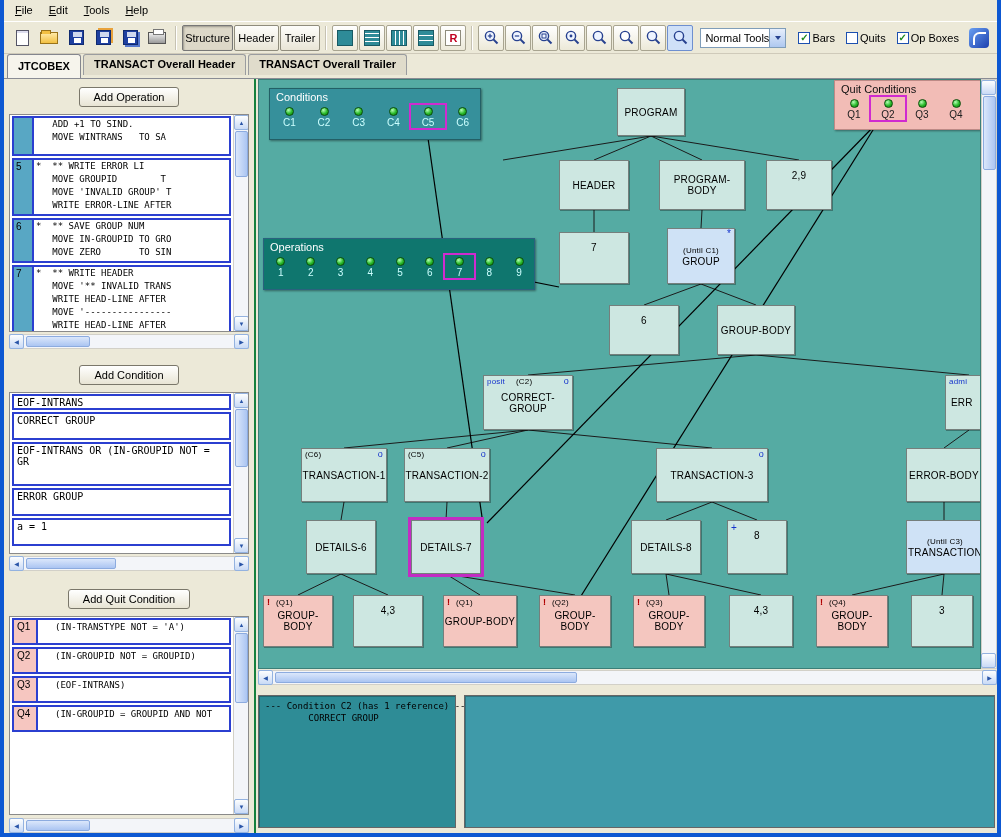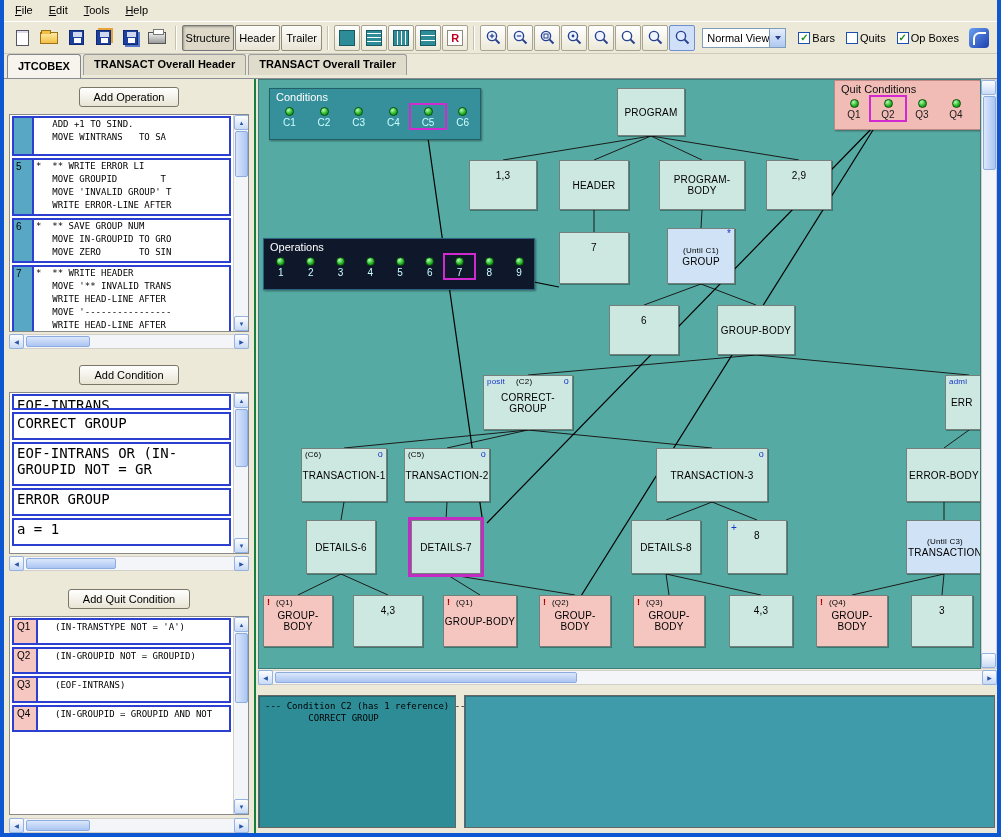--- a/index.html
+++ b/index.html
@@ -70,21 +70,21 @@
   .sec-quit{flex:1;padding-top:12px}
   .add-btn{margin:2px auto 7px;padding:3px 14px;font-size:11px;font-family:"Liberation Sans",sans-serif;background:linear-gradient(#ffffff,#e8e4d4);border:1px solid #7a776a;border-radius:3px}
   .listbox{margin:0 5px;background:#fff;border:1px solid #8a8a8a;position:relative;overflow:hidden}
   .oplist{height:218px}
   .condlist{height:162px}
   .quitlist{flex:1;margin-bottom:1px}
   .list-inner{position:absolute;left:0;top:0;right:15px;bottom:0;overflow:hidden;padding:1px}
   .op-item{display:flex;border:2px solid #2b3fd0;margin:0 1px 2px;background:#fff}
   .op-num{width:20px;flex:0 0 20px;background:#58a7c4;border-right:2px solid #2b3fd0;font-size:10px;padding:1px 2px}
   .op-code{flex:1;font-family:"DejaVu Sans Mono",monospace;font-size:9px;line-height:13px;white-space:pre;overflow:hidden;padding:0 2px}
-  .cond-item{border:2px solid #2b3fd0;margin:0 1px 2px;background:#fff;height:28px;padding:1px 3px;font-family:"DejaVu Sans Mono",monospace;font-size:14px;overflow:hidden}
+  .cond-item{border:2px solid #2b3fd0;margin:0 1px 2px;background:#fff;height:28px;padding:1px 3px;font-family:"DejaVu Sans Mono",monospace;font-size:10px;overflow:hidden}
   .cond-item.part{height:16px}
   .cond-item.tall{height:44px}
   .quit-item{display:flex;border:2px solid #2b3fd0;margin:0 1px 2px;background:#fff;height:27px;overflow:hidden}
   .quit-id{width:24px;flex:0 0 24px;background:#f6c6c0;border-right:2px solid #2b3fd0;font-size:10px;padding:1px 3px}
   .quit-text{flex:1;font-family:"DejaVu Sans Mono",monospace;font-size:9px;padding:2px 17px;white-space:pre;overflow:hidden}
   
   .vsb{position:absolute;top:0;right:0;bottom:0;width:15px;background:#f3f5f9;border-left:1px solid #d2d0c8}
   .sarr{position:absolute;width:15px;height:15px;background:linear-gradient(#fdfefe,#c9daf6);border:1px solid #93b2e0;border-radius:2px;display:flex;align-items:center;justify-content:center;color:#2a55a8;font-size:6px}
   .vsb .up{top:0;left:0}.vsb .up::after{content:"▲"}
   .vsb .dn{bottom:0;left:0}.vsb .dn::after{content:"▼"}
@@ -118,21 +118,21 @@
   .nprefix{position:absolute;top:1px;left:3px;font-size:8px;color:#1433cc}
   .ntagc{font-size:8px;color:#000}
   .ncirc{position:absolute;top:0;right:3px;font-size:9px;color:#1433cc}
   .nstar{position:absolute;top:-1px;right:3px;font-size:10px;color:#1433cc}
   .nplus{position:absolute;top:1px;left:3px;font-size:10px;color:#1433cc}
   .nbang{position:absolute;top:1px;left:3px;font-size:9px;font-weight:bold;color:#b00000}
   .ntagq{position:absolute;top:2px;left:12px;font-size:8px;color:#000}
   
   .cpanel{position:absolute;z-index:2;box-shadow:1px 1px 2px rgba(0,0,0,.4)}
   .cpanel.condp{background:#36909b;border:1px solid #235f66}
-  .cpanel.opsp{background:#0f172a;border:1px solid #2a617e}
+  .cpanel.opsp{background:#0f766e;border:1px solid #2a617e}
   .cpanel.quitp{background:#f2bcb6;border:1px solid #bd8a86}
   .cpanel-title{font-size:11px;color:#fff;padding:2px 0 0 6px;height:16px}
   .quitp .cpanel-title{color:#101010}
   .cpanel-row{display:flex;padding-left:2px}
   .citem{display:flex;flex-direction:column;align-items:center;gap:1px;padding-top:2px}
   .citem.sel{outline:2px solid #d02ad0}
   .dot{width:9px;height:9px;border-radius:50%;background:radial-gradient(circle at 35% 30%,#b4ffb4,#28b828 55%,#0f7a0f);border:1px solid #0a4f0a}
   .clabel{font-size:10px;color:#ccffff}
   .quitp .clabel{color:#202020}
 </style>
@@ -236,21 +236,21 @@
           <line x1="10.4" y1="10.4" x2="14.5" y2="14.5" stroke="#27418f" stroke-width="2"></line>
         </svg>
       </button>
     <button class="tbtn raised zsel">
         <svg width="17" height="17">
           <circle cx="7" cy="7" r="4.6" fill="#dce9ff" stroke="#27418f" stroke-width="1.4"></circle>
           <line x1="10.4" y1="10.4" x2="14.5" y2="14.5" stroke="#27418f" stroke-width="2"></line>
         </svg>
       </button>
     <div class="combo">
-      <span class="combo-text">Normal View</span>
+      <span class="combo-text">Normal Tools</span>
       <span class="combo-btn"></span>
     </div>
     <label class="check">
       <span class="cbox checked"></span>
       <span>Bars</span>
     </label>
     <label class="check">
       <span class="cbox"></span>
       <span>Quits</span>
     </label>
@@ -414,23 +414,20 @@
               <line x1="167" y1="44" x2="224" y2="444"></line>
               <line x1="214" y1="190" x2="300" y2="207"></line>
               <line x1="619" y1="42" x2="322" y2="516"></line>
               <line x1="619" y1="42" x2="228" y2="443"></line>
             </g>
           </svg>
 
           <div class="node" style="left:358px;top:8px;width:68px;height:48px">
               <span class="nlabel">PROGRAM</span>
             </div>
-          <div class="node num" style="left:210px;top:80px;width:68px;height:50px">
-              <span class="nlabel">1,3</span>
-            </div>
           <div class="node" style="left:300px;top:80px;width:70px;height:50px">
               <span class="nlabel">HEADER</span>
             </div>
           <div class="node" style="left:400px;top:80px;width:86px;height:50px">
               <span class="nlabel">PROGRAM-BODY</span>
             </div>
           <div class="node num" style="left:507px;top:80px;width:66px;height:50px">
               <span class="nlabel">2,9</span>
             </div>
           <div class="node num" style="left:300px;top:152px;width:70px;height:52px">

